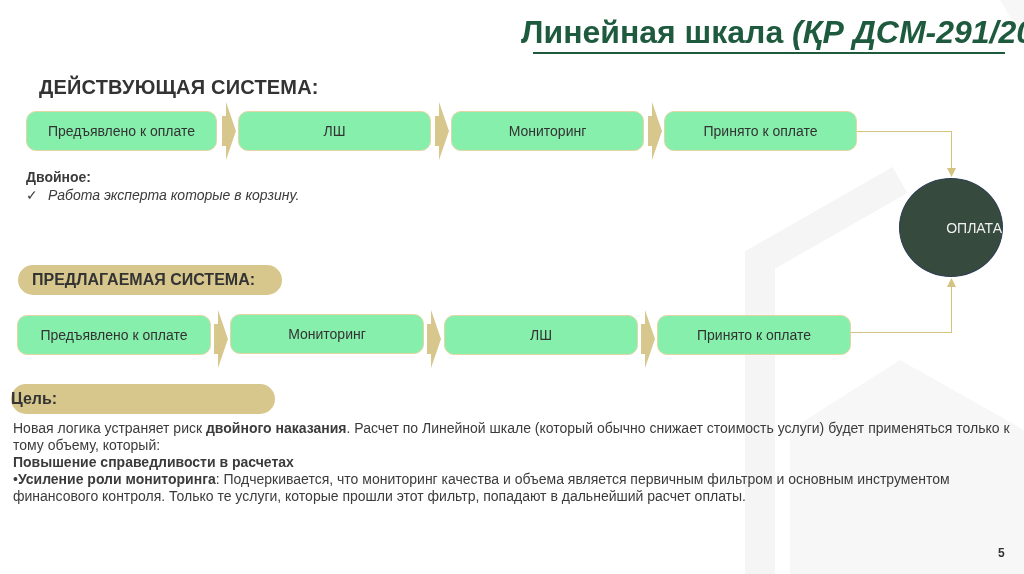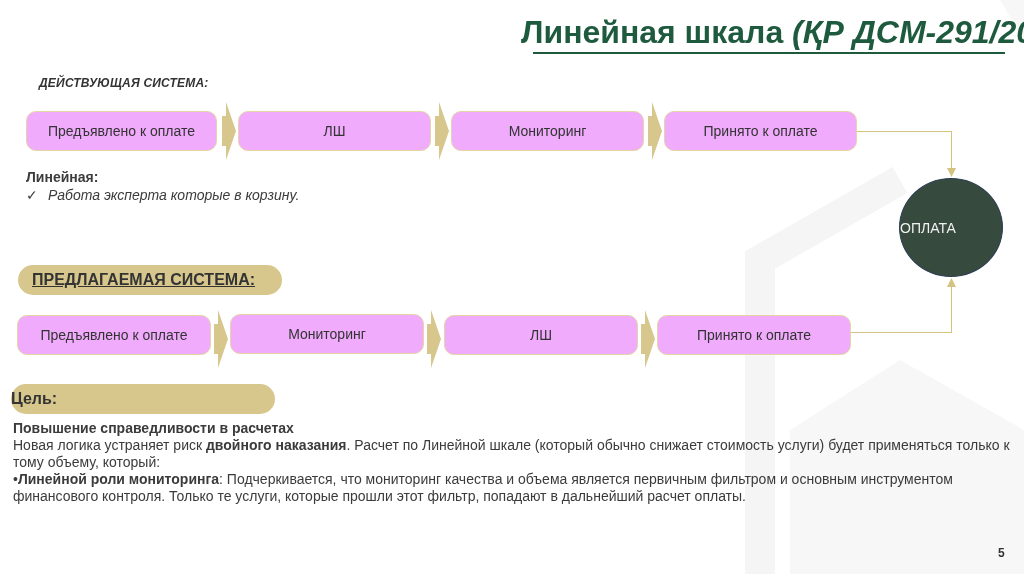--- a/index.html
+++ b/index.html
@@ -6,37 +6,37 @@
   html, body { width: 1024px; height: 574px; background: #ffffff; overflow: hidden; }
   body { position: relative; font-family: "Liberation Sans", sans-serif; color: #3b3b3b; }
 
   .bg-hex { position: absolute; left: 0; top: 0; width: 1024px; height: 574px; pointer-events: none; }
 
   .title-wrap { position: absolute; left: 521px; top: 14px; width: 490px; }
   .title { font-size: 32px; font-weight: bold; color: #1e5a3e; white-space: nowrap; }
   .title .sub { font-style: italic; }
   .title-rule { position: absolute; left: 533px; top: 52px; width: 472px; height: 2px; background: #1e5a3e; }
 
-  .section-heading { position: absolute; font-size: 12px; font-weight: bold; color: #333; letter-spacing: 0.2px; font-style: italic; }
+  .section-heading { position: absolute; font-size: 20px; font-weight: bold; color: #333; letter-spacing: 0.2px; }
 
   .pill { position: absolute; background: #d7c78d; border-radius: 18px; font-size: 16px; font-weight: bold; color: #333; display: flex; align-items: center; }
 
-  .stage { position: absolute; height: 40px; border: 1px solid #e3d6a4; border-radius: 10px; background: #f0abfc;
+  .stage { position: absolute; height: 40px; border: 1px solid #e3d6a4; border-radius: 10px; background: #86efac;
            display: flex; align-items: center; justify-content: center; font-size: 14px; color: #333; }
 
   .chev { position: absolute; width: 14px; height: 58px; }
 
   .problems { position: absolute; left: 26px; top: 168px; font-size: 14px; line-height: 18px; color: #3b3b3b; }
   .problems .ph { font-weight: bold; }
   .problems .pi { font-style: italic; }
   .problems .chk { display: inline-block; width: 22px; font-style: normal; }
 
   .circle { position: absolute; left: 899px; top: 178px; width: 104px; height: 99px; border-radius: 50%;
             background: #374a3e; border: 1px solid #2d3d55; color: #f0f0f0; font-size: 14px;
-            display: flex; align-items: center; justify-content: flex-start; }
+            display: flex; align-items: center; justify-content: flex-end; }
 
   .conn { position: absolute; background: #d4c27f; }
 
   .body-text { position: absolute; left: 13px; top: 420px; width: 1000px; font-size: 14px; line-height: 17px; color: #3b3b3b; }
   .body-text b { font-weight: bold; }
 
   .page-num { position: absolute; left: 998px; top: 546px; font-size: 12px; font-weight: bold; color: #333; }
 </style>
 </head>
 <body>
@@ -65,21 +65,21 @@
 <svg class="chev" style="left:435px; top:102px;" viewBox="0 0 14 58">
     <polygon points="0,14 4,14 4,0 14,29 4,58 4,44 0,44" fill="#d7c78d"></polygon>
   </svg>
 <div class="stage" style="left:451px; top:111px; width:193px;">Мониторинг</div>
 <svg class="chev" style="left:648px; top:102px;" viewBox="0 0 14 58">
     <polygon points="0,14 4,14 4,0 14,29 4,58 4,44 0,44" fill="#d7c78d"></polygon>
   </svg>
 <div class="stage" style="left:664px; top:111px; width:193px;">Принято к оплате</div>
 
 <div class="problems">
-  <div class="ph">Линейная:</div>
+  <div class="ph">Двойное:</div>
   <div class="pi">
     <span class="chk">✓</span><span>Работа эксперта которые в корзину.</span>
   </div>
 </div>
 
 <div class="conn" style="left:857px; top:131px; width:95px; height:1px;"></div>
 <div class="conn" style="left:951px; top:131px; width:1px; height:40px;"></div>
 <svg style="position:absolute; left:947px; top:168px; width:9px; height:9px;" viewBox="0 0 9 9">
     <polygon points="0,0 9,0 4.5,9" fill="#d4c27f"></polygon>
   </svg>
@@ -87,21 +87,21 @@
 <div class="circle">
   <span>ОПЛАТА</span>
 </div>
 
 <svg style="position:absolute; left:947px; top:278px; width:9px; height:9px;" viewBox="0 0 9 9">
     <polygon points="0,9 9,9 4.5,0" fill="#d4c27f"></polygon>
   </svg>
 <div class="conn" style="left:951px; top:286px; width:1px; height:47px;"></div>
 <div class="conn" style="left:850px; top:332px; width:102px; height:1px;"></div>
 
-<div class="pill" style="left:18px; top:265px; width:264px; height:30px; padding-left:14px;text-decoration:underline;">
+<div class="pill" style="left:18px; top:265px; width:264px; height:30px; padding-left:14px;">
   <span>ПРЕДЛАГАЕМАЯ СИСТЕМА:</span>
 </div>
 
 <div class="stage" style="left:17px; top:315px; width:194px;">Предъявлено к оплате</div>
 <svg class="chev" style="left:214px; top:310px;" viewBox="0 0 14 58">
     <polygon points="0,14 4,14 4,0 14,29 4,58 4,44 0,44" fill="#d7c78d"></polygon>
   </svg>
 <div class="stage" style="left:230px; top:314px; width:194px;">Мониторинг</div>
 <svg class="chev" style="left:427px; top:310px;" viewBox="0 0 14 58">
     <polygon points="0,14 4,14 4,0 14,29 4,58 4,44 0,44" fill="#d7c78d"></polygon>
@@ -110,18 +110,18 @@
 <svg class="chev" style="left:641px; top:310px;" viewBox="0 0 14 58">
     <polygon points="0,14 4,14 4,0 14,29 4,58 4,44 0,44" fill="#d7c78d"></polygon>
   </svg>
 <div class="stage" style="left:657px; top:315px; width:194px;">Принято к оплате</div>
 
 <div class="pill" style="left:11px; top:384px; width:264px; height:30px; justify-content:flex-start;">
   <span>Цель:</span>
 </div>
 
 <div class="body-text">
+  <div><span>Новая логика устраняет риск </span><b>двойного наказания</b><span>. Расчет по Линейной шкале (который обычно снижает стоимость услуги) будет применяться только к тому объему, который:</span></div>
   <div><b>Повышение справедливости в расчетах</b></div>
-  <div><span>Новая логика устраняет риск </span><b>двойного наказания</b><span>. Расчет по Линейной шкале (который обычно снижает стоимость услуги) будет применяться только к тому объему, который:</span></div>
-  <div><span>•</span><b>Линейной роли мониторинга</b><span>: Подчеркивается, что мониторинг качества и объема является первичным фильтром и основным инструментом финансового контроля. Только те услуги, которые прошли этот фильтр, попадают в дальнейший расчет оплаты.</span></div>
+  <div><span>•</span><b>Усиление роли мониторинга</b><span>: Подчеркивается, что мониторинг качества и объема является первичным фильтром и основным инструментом финансового контроля. Только те услуги, которые прошли этот фильтр, попадают в дальнейший расчет оплаты.</span></div>
 </div>
 
 <div class="page-num">5</div>
 
 </body></html>

